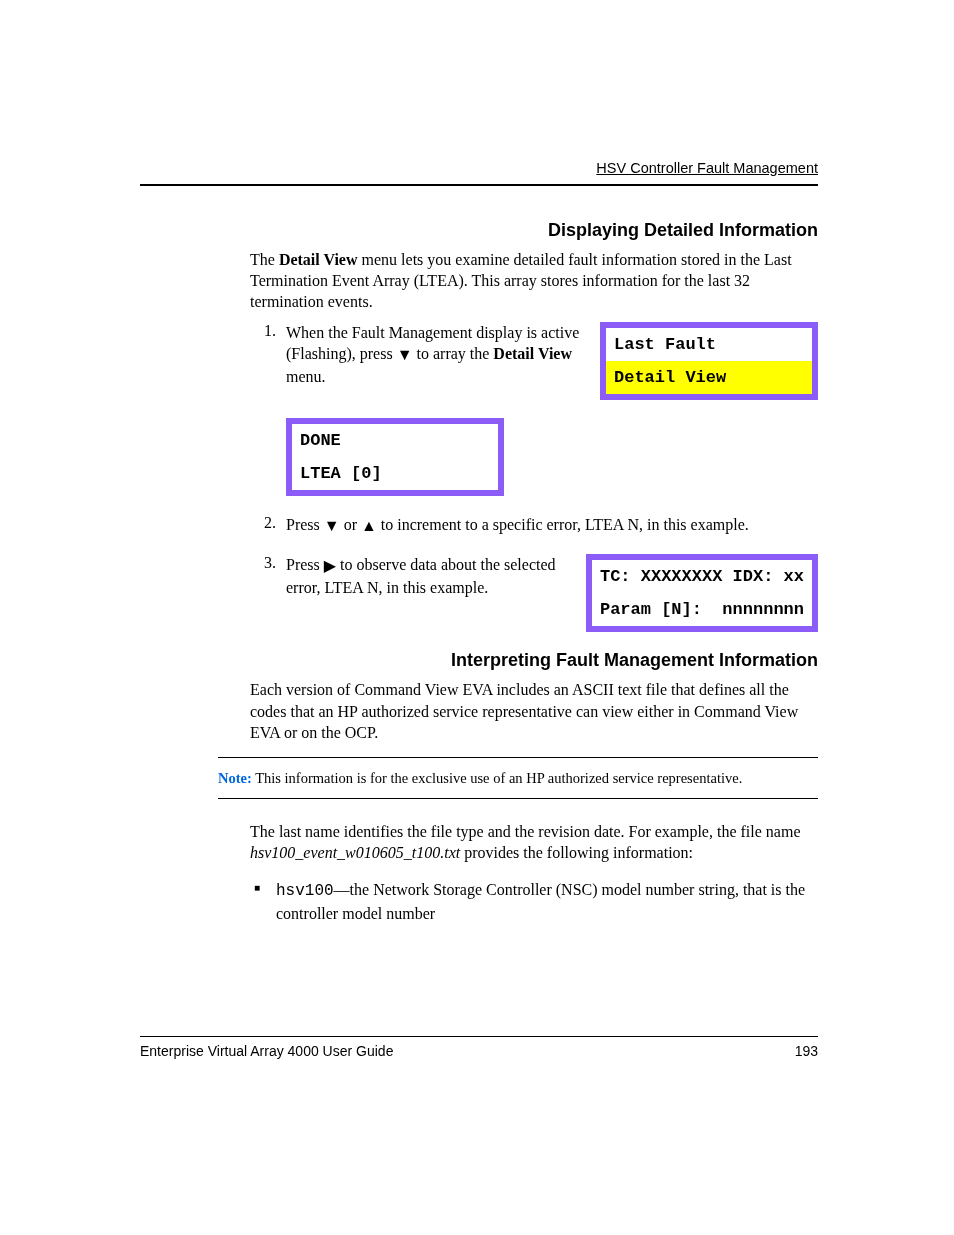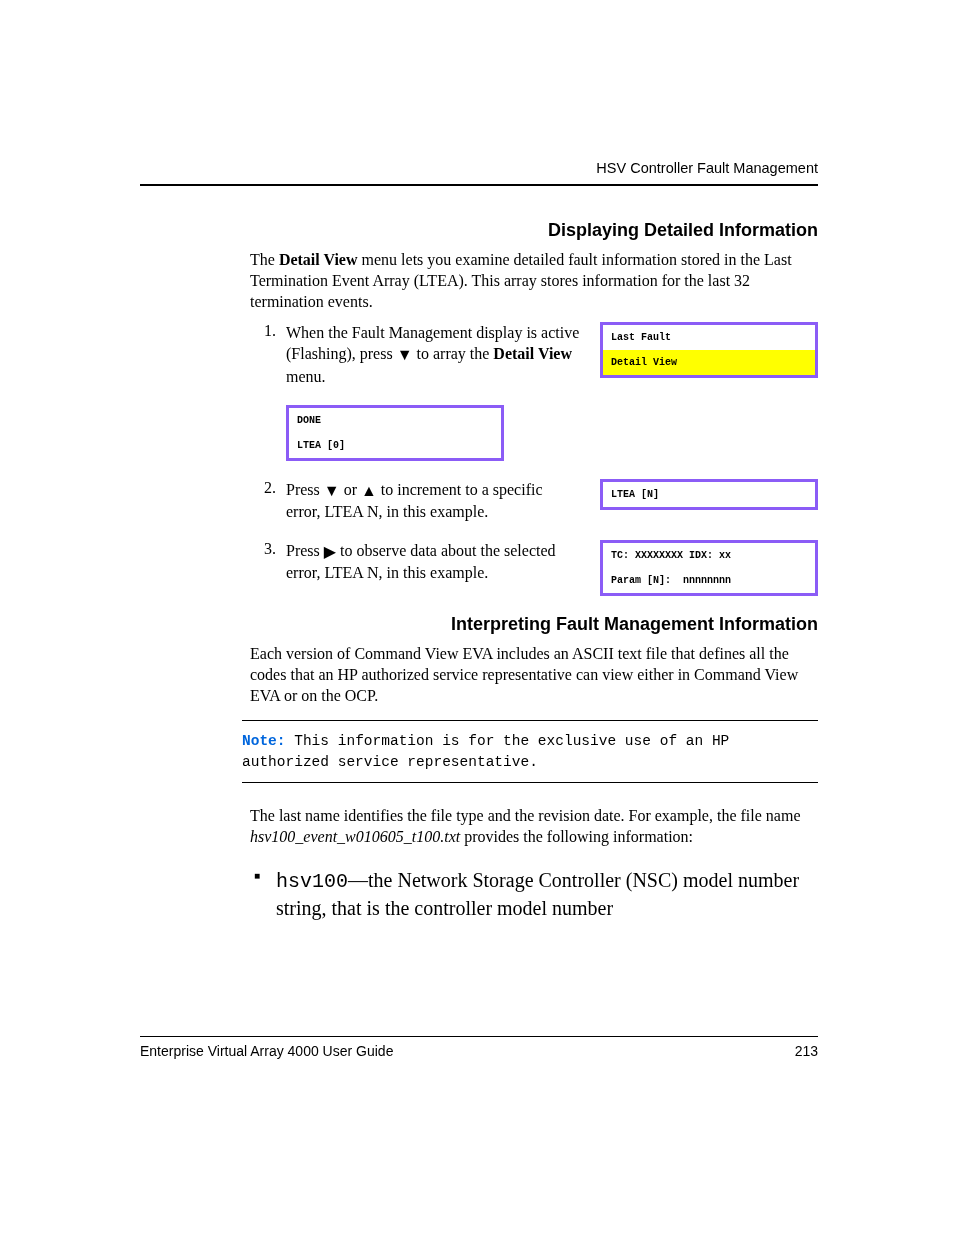--- a/index.html
+++ b/index.html
@@ -18,20 +18,21 @@
     position: relative;
   }
   .runhead {
     position: absolute;
     top: 160px;
     right: 136px;
     left: 140px;
     text-align: right;
     font-family: Arial, Helvetica, sans-serif;
     font-size: 14.5px;
+    text-decoration: underline;
   }
   .runhead-rule {
     position: absolute;
     top: 184px;
     left: 140px;
     right: 136px;
     border-top: 2px solid #000;
   }
   .content {
     margin-top: 60px;
@@ -67,57 +68,57 @@
   }
   .step-text {
     flex: 1 1 auto;
     font-size: 16px;
     line-height: 1.32;
     padding-right: 10px;
   }
   .step-text b { font-weight: bold; }
   .lcd {
     flex: 0 0 218px;
-    border: 3px solid #8b5cf6;
+    border: 6px solid #8b5cf6;
     font-family: "Courier New", monospace;
     font-weight: bold;
-    font-size: 10px;
+    font-size: 17px;
     box-sizing: border-box;
   }
   .lcd .row {
     padding: 7px 8px;
     white-space: pre;
   }
   .lcd .row.hl {
     background: #ffff00;
   }
   .tri {
     display: inline-block;
     vertical-align: -1px;
   }
   .note-block {
-    margin-left: 102px;
+    margin-left: 78px;
     border-top: 1.5px solid #000;
     border-bottom: 1.5px solid #000;
     padding: 10px 0;
-    font-family: Liberation Mono, monospace;
+    font-family: Liberation Serif, serif;
     font-size: 14.5px;
     line-height: 1.4;
     margin-top: 14px;
     margin-bottom: 22px;
   }
   .note-label {
     color: #0066dd;
     font-weight: bold;
   }
   ul.sq {
     margin-left: 110px;
     padding-left: 26px;
     list-style: none;
-    font-size: 20px;
+    font-size: 16px;
     line-height: 1.35;
   }
   ul.sq li {
     position: relative;
     margin: 6px 0;
   }
   ul.sq li::before {
     content: "■";
     position: absolute;
     left: -22px;
@@ -178,23 +179,20 @@
         <div class="lcd">
           <div class="row">DONE</div>
           <div class="row">LTEA [0]</div>
         </div>
       </div>
 
       <div class="step-row">
         <div class="step-num">2.</div>
         <div class="step-text">
           <span>Press </span><span class="tri">▼</span><span> or </span><span class="tri">▲</span><span> to increment to a specific error, LTEA N, in this example.</span>
-        </div>
-        <div class="lcd">
-          <div class="row">LTEA [N]</div>
         </div>
       </div>
 
       <div class="step-row">
         <div class="step-num">3.</div>
         <div class="step-text">
           <span>Press </span><span class="tri">▶</span><span> to observe data about the selected error, LTEA N, in this example.</span>
         </div>
         <div class="lcd">
           <div class="row">TC: XXXXXXXX IDX: xx</div>
@@ -222,15 +220,15 @@
     <ul class="sq">
       <li>
         <span class="mono">hsv100</span><span>—the Network Storage Controller (NSC) model number string, that is the controller model number</span>
       </li>
     </ul>
   </div>
 
   <div class="footer-rule"></div>
   <div class="footer">
     <span>Enterprise Virtual Array 4000 User Guide</span>
-    <span>213</span>
+    <span>193</span>
   </div>
 </div>
 
 </body></html>

